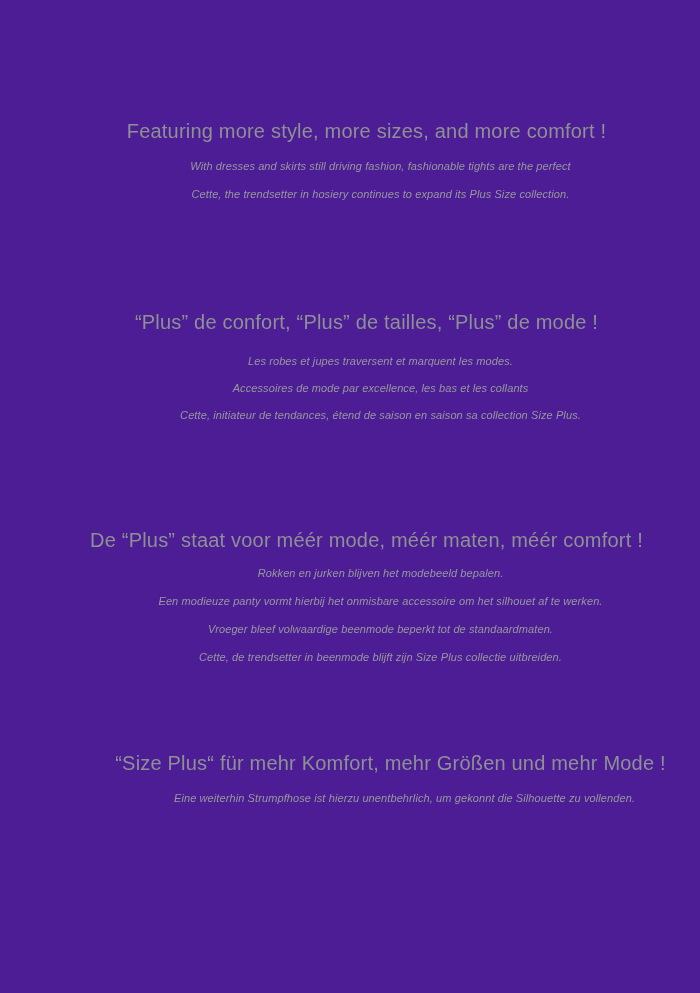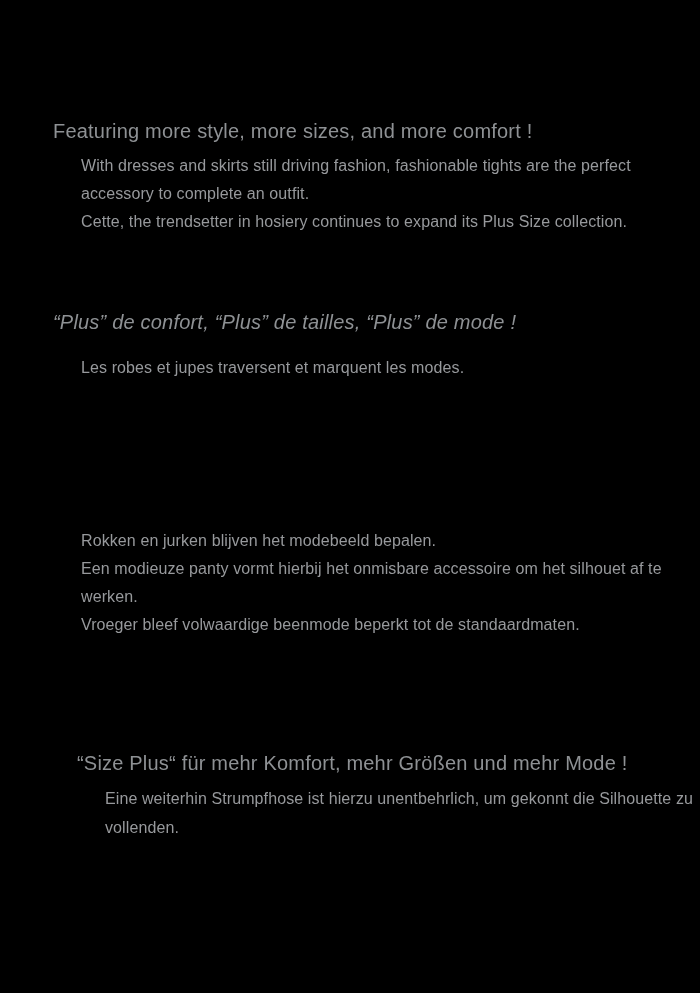--- a/index.html
+++ b/index.html
@@ -11,80 +11,85 @@
     height: 993px;
     background: #ffffff;
     position: relative;
     overflow: hidden;
     font-family: "Liberation Sans", sans-serif;
     -webkit-font-smoothing: antialiased;
   }
   .page {
     position: absolute;
     inset: 0;
-    background: #000000;
+    background: #4c1d95;
+    text-align: center;
   }
   .section {
     position: absolute;
     left: 0;
     width: 700px;
   }
   .heading {
     margin: 0 20px 0 53px;
     font-size: 20px;
     line-height: 26px;
     font-weight: 400;
     color: #8e9194;
     letter-spacing: 0.2px;
   }
   .line {
     margin: 0 20px 0 81px;
-    font-size: 16px;
+    font-size: 11px;
     font-weight: 400;
     color: #97999c;
     letter-spacing: 0.1px;
+    font-style: italic;
   }
   
   #sec-en { top: 118px; }
   #sec-en .heading { margin-bottom: 8px; }
   #sec-en .line { line-height: 28px; }
 
   #sec-fr { top: 309px; }
-  #sec-fr .heading { margin-bottom: 19px; font-style: italic; }
+  #sec-fr .heading { margin-bottom: 13px; }
   #sec-fr .line { line-height: 27px; }
 
   #sec-nl { top: 527px; }
   #sec-nl .heading { margin-bottom: 6px; }
   #sec-nl .line { line-height: 28px; }
 
   #sec-de { top: 750px; margin-left: 24px; }
   #sec-de .heading { margin-bottom: 8px; }
   #sec-de .line { line-height: 29px; }
 </style>
 </head>
 <body>
 
 <div class="page">
 
   <div class="section" id="sec-en">
     <h2 class="heading">Featuring more style, more sizes, and more comfort !</h2>
     <p class="line">With dresses and skirts still driving fashion, fashionable tights are the perfect</p>
-    <p class="line">accessory to complete an outfit.</p>
     <p class="line">Cette, the trendsetter in hosiery continues to expand its Plus Size collection.</p>
   </div>
 
   <div class="section" id="sec-fr">
     <h2 class="heading">“Plus” de confort, “Plus” de tailles, “Plus” de mode !</h2>
     <p class="line">Les robes et jupes traversent et marquent les modes.</p>
+    <p class="line">Accessoires de mode par excellence, les bas et les collants</p>
+    <p class="line">Cette, initiateur de tendances, étend de saison en saison sa collection Size Plus.</p>
   </div>
 
   <div class="section" id="sec-nl">
+    <h2 class="heading">De “Plus” staat voor méér mode, méér maten, méér comfort !</h2>
     <p class="line">Rokken en jurken blijven het modebeeld bepalen.</p>
     <p class="line">Een modieuze panty vormt hierbij het onmisbare accessoire om het silhouet af te werken.</p>
     <p class="line">Vroeger bleef volwaardige beenmode beperkt tot de standaardmaten.</p>
+    <p class="line">Cette, de trendsetter in beenmode blijft zijn Size Plus collectie uitbreiden.</p>
   </div>
 
   <div class="section" id="sec-de">
     <h2 class="heading">“Size Plus“ für mehr Komfort, mehr Größen und mehr Mode !</h2>
     <p class="line">Eine weiterhin Strumpfhose ist hierzu unentbehrlich, um gekonnt die Silhouette zu vollenden.</p>
   </div>
 
 </div>
 
 </body></html>

